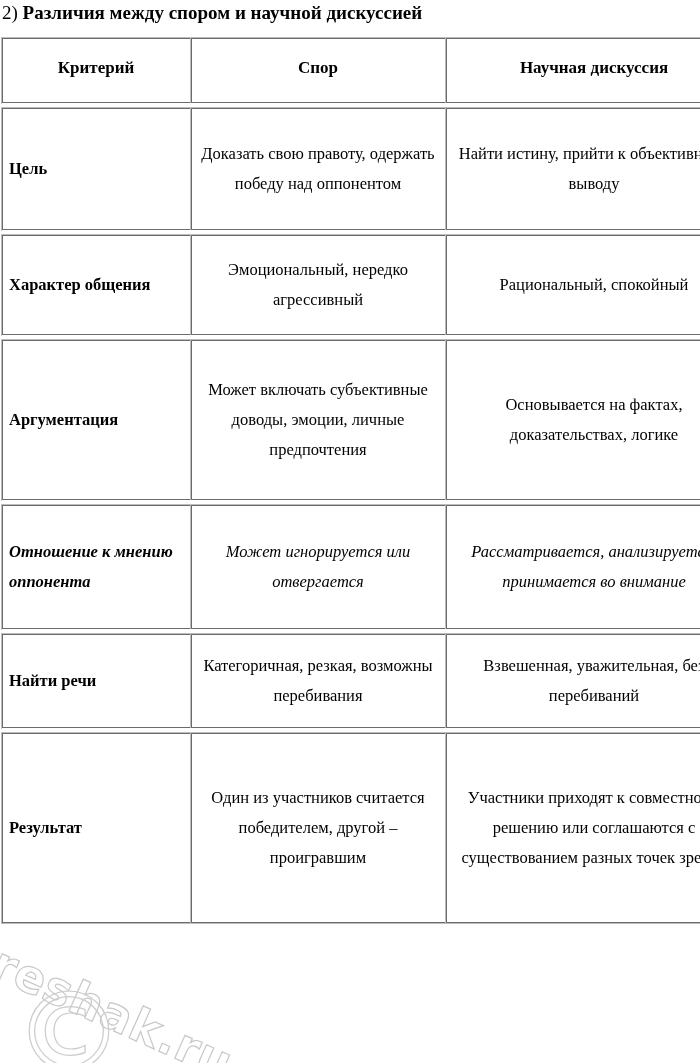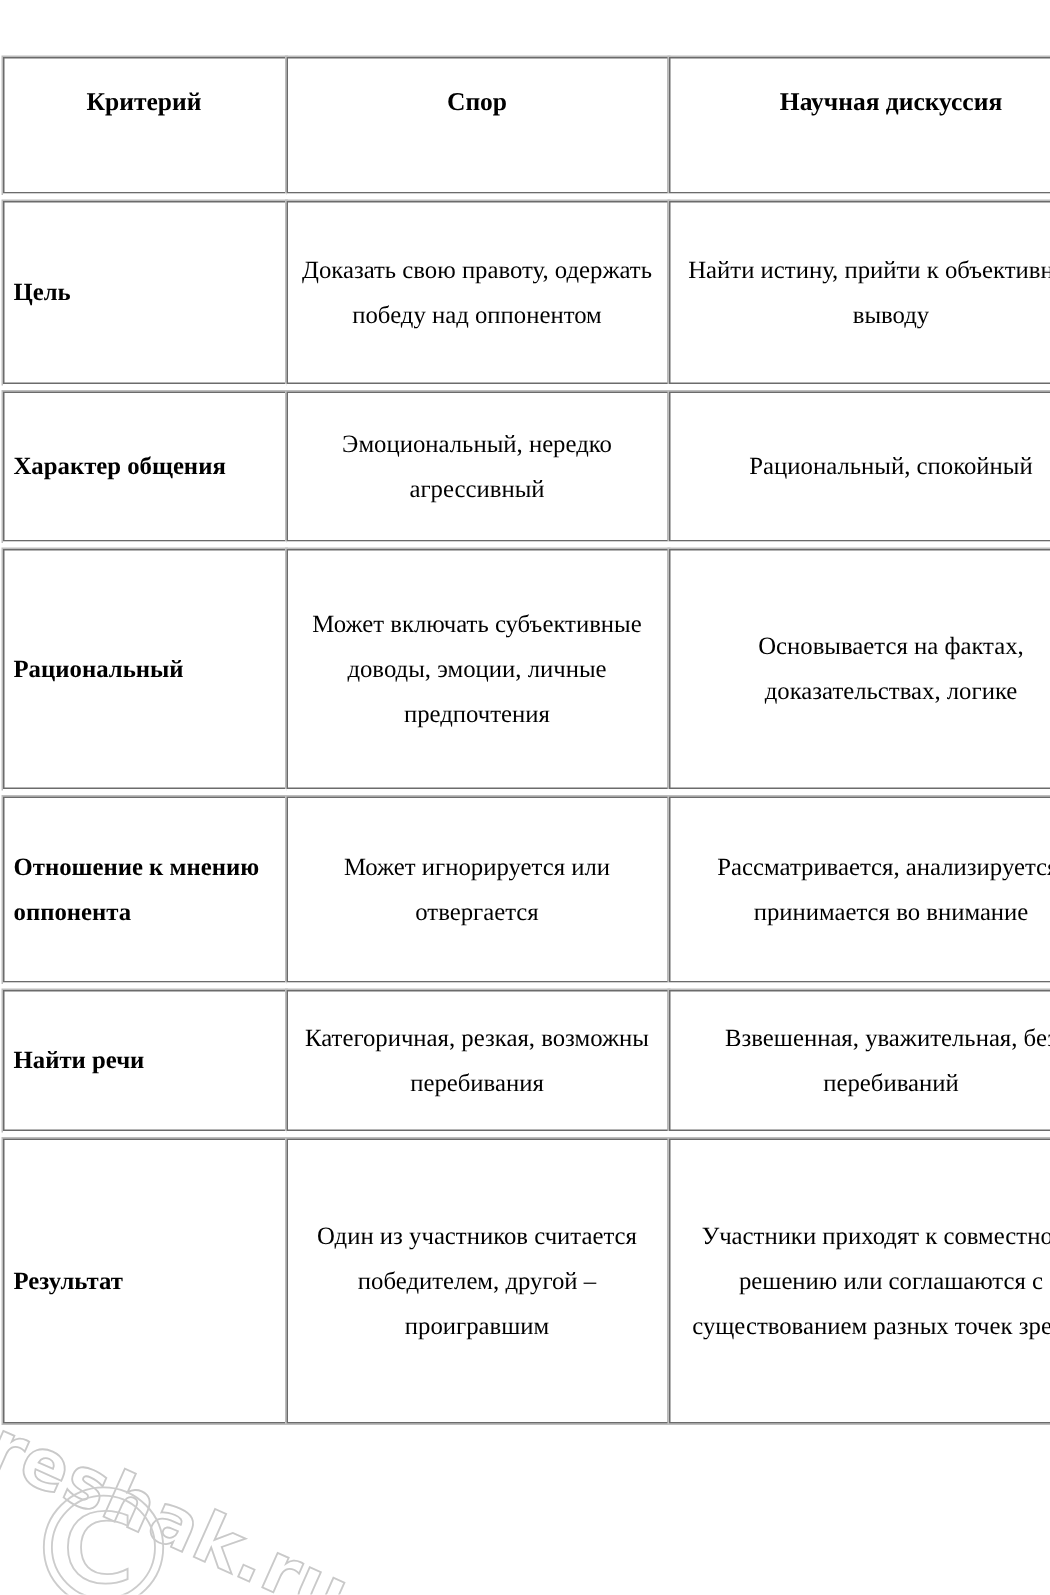--- a/index.html
+++ b/index.html
@@ -61,21 +61,21 @@
   .cmp-table td.col-crit { width: 174px; }
   .cmp-table td.col-spor { width: 240px; }
   .cmp-table td.col-disc { width: 282px; }
 
   .cmp-table tr.head-row td {
     text-align: center;
     font-weight: bold;
     font-size: 17px;
     vertical-align: middle;
     height: 48px;
-    padding-bottom: 36px;
+    padding-bottom: 10px;
   }
 
   .cmp-table td.crit-cell {
     font-weight: bold;
     text-align: left;
     margin-left: 36px;
   }
 
   .row-spacer td {
     border: none;
@@ -83,21 +83,21 @@
     padding: 0;
     height: 5px;
     font-size: 0;
     line-height: 0;
   }
 
   
   .r-goal td      { height: 110px; }
   .r-char td      { height: 88px;  }
   .r-arg td       { height: 148px; }
-  .r-att td       { height: 112px; }
+  .r-att td       { height: 112px; font-style: italic; }
   .r-man td       { height: 82px;  }
   .r-res td       { height: 178px; }
 
   
   .conclusion {
     position: absolute;
     left: 2px;
     top: 923px;
     width: 696px;
     font-size: 17.5px;
@@ -139,20 +139,24 @@
     line-height: 110px;
     color: transparent;
     -webkit-text-stroke: 1.2px #cccccc;
   }
 </style>
 </head>
 <body>
 
 <div id="page">
 
+  <div class="doc-title">
+    <span class="num">2)</span>
+    <span>Различия между спором и научной дискуссией</span>
+  </div>
 
   <table class="cmp-table">
     <tbody>
       <tr class="head-row">
         <td class="col-crit">Критерий</td>
         <td class="col-spor">Спор</td>
         <td class="col-disc">Научная дискуссия</td>
       </tr>
 
       <tr class="row-spacer">
@@ -179,21 +183,21 @@
         <td class="col-disc">Рациональный, спокойный</td>
       </tr>
 
       <tr class="row-spacer">
           <td></td>
           <td></td>
           <td></td>
         </tr>
 
       <tr class="r-arg">
-        <td class="col-crit crit-cell">Рациональный</td>
+        <td class="col-crit crit-cell">Аргументация</td>
         <td class="col-spor">Может включать субъективные доводы, эмоции, личные предпочтения</td>
         <td class="col-disc">Основывается на фактах, доказательствах, логике</td>
       </tr>
 
       <tr class="row-spacer">
           <td></td>
           <td></td>
           <td></td>
         </tr>
 

